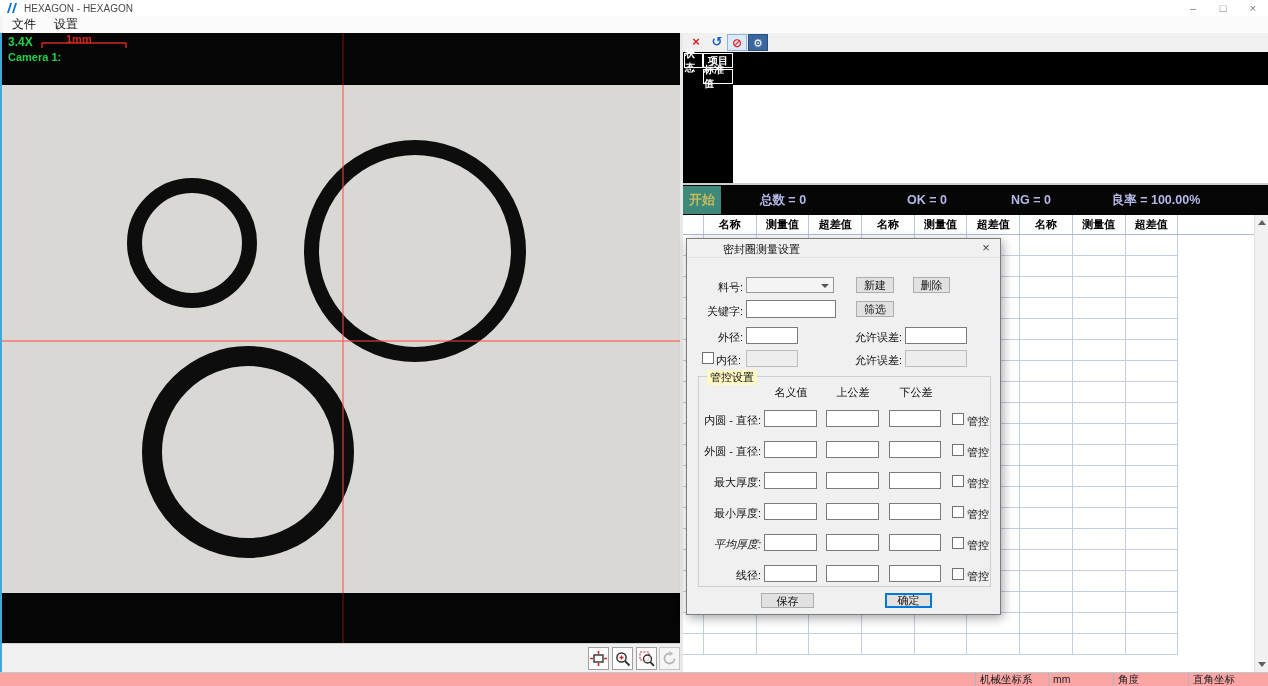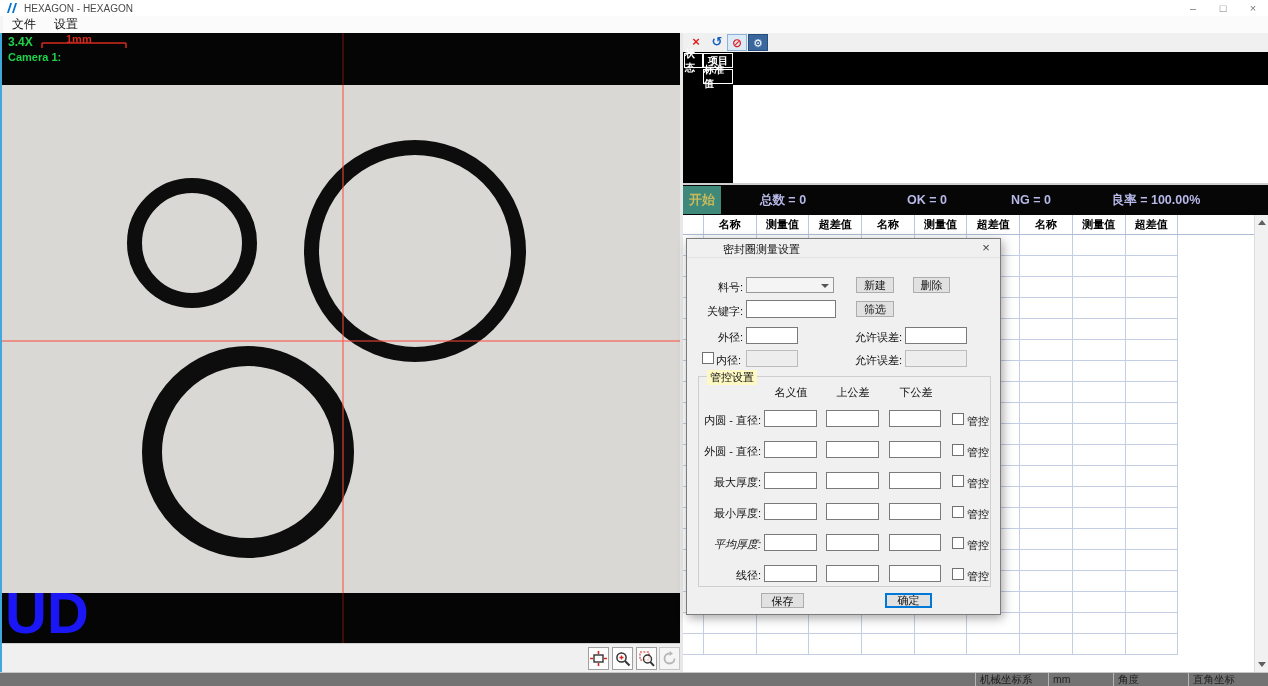--- a/index.html
+++ b/index.html
@@ -84,21 +84,21 @@
   .combo .chev { position:absolute; right:4px; top:6px; width:0; height:0; border-left:4px solid transparent; border-right:4px solid transparent; border-top:4px solid #555; }
   .cb { position:absolute; width:12px; height:12px; background:#fff; border:1px solid #707070; }
   #group-box { position:absolute; left:11px; top:137px; width:293px; height:211px; border:1px solid #cfcfcf; }
   #group-title { position:absolute; left:8px; top:-7px; background:#fef9c3; padding:0 3px; font-size:11px; color:#111; }
   .col-hdr { position:absolute; top:8px; width:60px; text-align:center; font-size:11px; font-weight:normal; color:#111; }
   .grow-label { position:absolute; width:62px; text-align:right; font-size:11px; color:#111; }
   .ginput { position:absolute; width:53px; height:17px; background:#fff; border:1px solid #7a7a7a; }
   .gcb-label { position:absolute; font-size:11px; color:#111; }
 
   
-  #statusbar { left:0; top:672px; width:1268px; height:14px; background:#737373; border-top:1px solid #c6c6c6; }
+  #statusbar { left:0; top:672px; width:1268px; height:14px; background:#fca5a5; border-top:1px solid #c6c6c6; }
   .sb-seg { position:absolute; top:0; height:14px; border-left:1px solid #b5b5b5; font-size:10.5px; color:#222; line-height:13px; padding-left:4px; }
 </style>
 </head>
 <body>
 
 <div class="abs" id="titlebar">
   <svg id="app-logo" width="12" height="10" viewBox="0 0 12 10">
     <path d="M1 10 L4.2 0 L6 0 L2.8 10 Z" fill="#0072ce"></path>
     <path d="M6 10 L9.2 0 L11 0 L7.8 10 Z" fill="#0072ce"></path>
   </svg>
@@ -127,21 +127,20 @@
     <line id="ch-v-mid" stroke="#ff4a3c" stroke-width="1" x1="343" y1="52" x2="343" y2="560"></line>
     <line id="ch-v-bot" stroke="#7d150e" stroke-width="1" x1="343" y1="560" x2="343" y2="610"></line>
     <line id="ch-h" stroke="#ff4a3c" stroke-width="1" x1="0" y1="308" x2="680" y2="308"></line>
     <g>
       <path d="M42 10 H126 M42 10 v5 M126 10 v5" stroke="#d42a1e" stroke-width="1.5" fill="none"></path>
     </g>
   </svg>
   <span class="abs" id="zoom-label">3.4X</span>
   <span class="abs" id="scale-label">1mm</span>
   <span class="abs" id="camera-name">Camera 1:</span>
-  <span class="abs" id="watermark">UD</span>
 </div>
 <div class="abs" id="edge-accent"></div>
 
 <div class="abs" id="view-toolbar">
   <div class="vt-btn" style="left:588px;">
     <svg width="17" height="15" viewBox="0 0 17 15">
       <rect x="4" y="4" width="9" height="7" fill="none" stroke="#333" stroke-width="1.4"></rect>
       <path d="M8.5 0 v3 M8.5 12 v3 M0 7.5 h3 M14 7.5 h3" stroke="#d42a1e" stroke-width="1.6"></path>
     </svg>
   </div>
@@ -525,21 +524,21 @@
         <div class="gcb-label" style="left:268px; top:161px;">管控</div>
         <div class="grow-label" style="left:0px; top:191px;">线径:</div>
         <div class="ginput" style="left:65px; top:188px;"></div>
         <div class="ginput" style="left:127px; top:188px;"></div>
         <div class="ginput" style="left:190px; top:188px; width:52px;"></div>
         <div class="cb" style="left:253px; top:191px; position:absolute;"></div>
         <div class="gcb-label" style="left:268px; top:192px;">管控</div>
       </div>
   </div>
 
-  <div class="dbtn" style="left:74px; top:354px; width:43px; height:15px; line-height:14px;">保存</div>
+  <div class="dbtn" style="left:74px; top:354px; width:53px; height:15px; line-height:14px;">保存</div>
   <div class="dbtn default" style="left:198px; top:354px; width:47px; height:15px; line-height:13px;">确定</div>
 </div>
 
 <div class="abs" id="statusbar">
   <span class="sb-seg" style="left:975px;  width:73px;">机械坐标系</span>
   <span class="sb-seg" style="left:1048px; width:65px;">mm</span>
   <span class="sb-seg" style="left:1113px; width:75px;">角度</span>
   <span class="sb-seg" style="left:1188px; width:80px;">直角坐标</span>
 </div>
 

